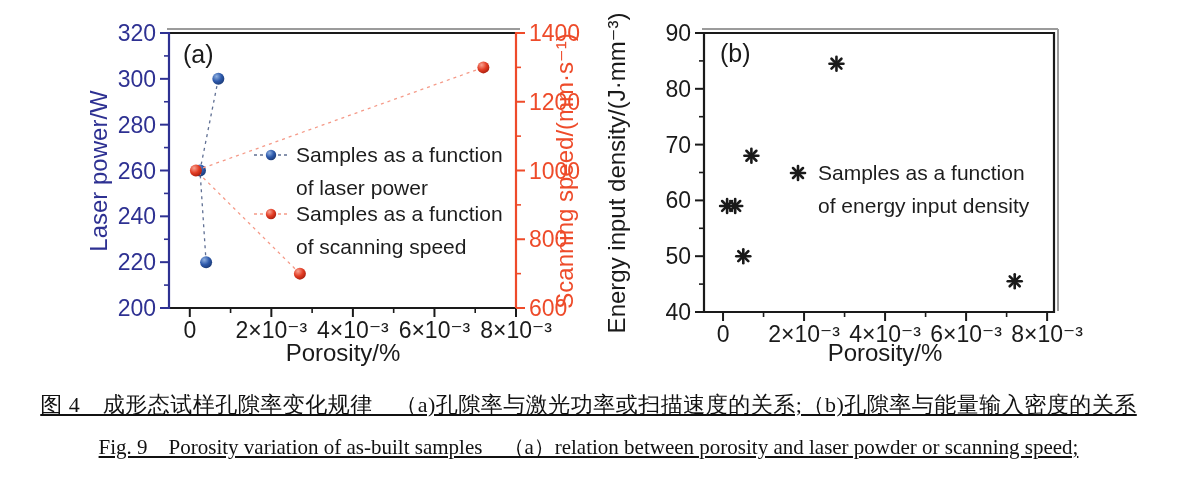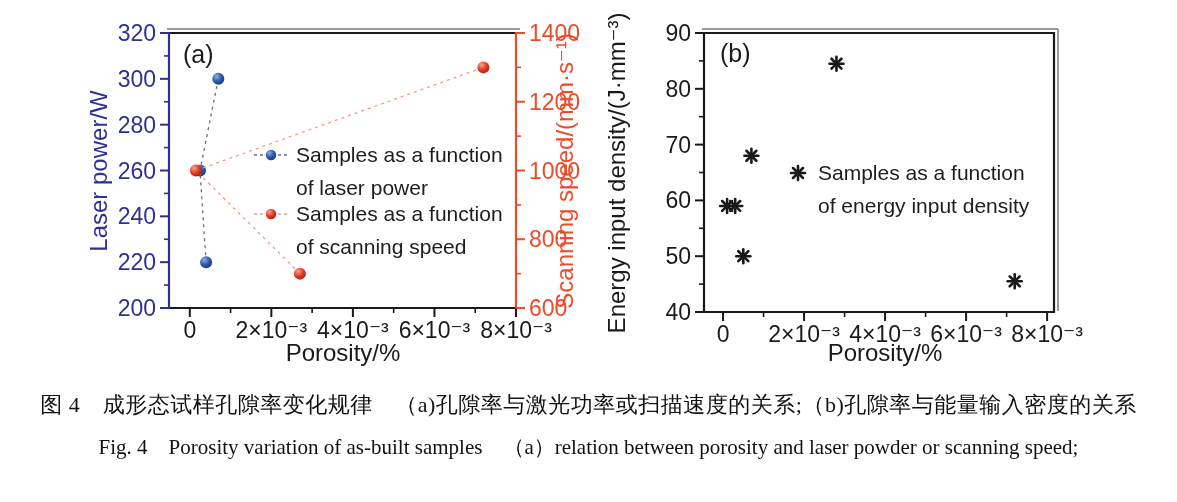--- a/index.html
+++ b/index.html
@@ -11,20 +11,21 @@
     font-family:"Liberation Sans","DejaVu Sans",sans-serif;
   }
   svg.chart{position:absolute;display:block;}
   #chart-a{left:85px;top:5px;width:505px;height:375px;}
   #chart-b{left:600px;top:5px;width:500px;height:375px;}
   .captions{
     position:absolute;left:0;top:390px;width:1177px;
     text-align:center;
     font-family:"Liberation Serif","DejaVu Serif",serif;
     color:#111111;
+    text-decoration:underline;
   }
   .cap-zh{font-size:22px;line-height:30px;margin-bottom:12px;letter-spacing:0.5px;}
   .cap-en{font-size:21px;line-height:31px;}
   svg text{font-family:"Liberation Sans","DejaVu Sans",sans-serif;}
 </style>
 </head>
 <body>
 
 <div class="stage">
   <svg id="chart-a" class="chart" viewBox="0 0 505 375">
@@ -241,15 +242,15 @@
             <line x1="193.03" y1="172.97" x2="202.97" y2="163.03" stroke="#1a1a1a" stroke-width="2.6" stroke-linecap="round"></line>
           </g>
           <text x="218" y="175" font-size="21" fill="#1d1d1d">Samples as a function</text>
           <text x="218" y="208" font-size="21" fill="#1d1d1d">of energy input density</text>
         </g>
       </g>
       <text x="120" y="57" font-size="25" fill="#1a1a1a">(b)</text>
     </svg>
   <div class="captions">
     <div class="cap-zh">图 4　成形态试样孔隙率变化规律　（a)孔隙率与激光功率或扫描速度的关系;（b)孔隙率与能量输入密度的关系</div>
-    <div class="cap-en">Fig. 4 Porosity variation of as-built samples （a）relation between porosity and laser powder or scanning speed;</div>
+    <div class="cap-en">Fig. 9 Porosity variation of as-built samples （a）relation between porosity and laser powder or scanning speed;</div>
   </div>
 </div>
 
 </body></html>

